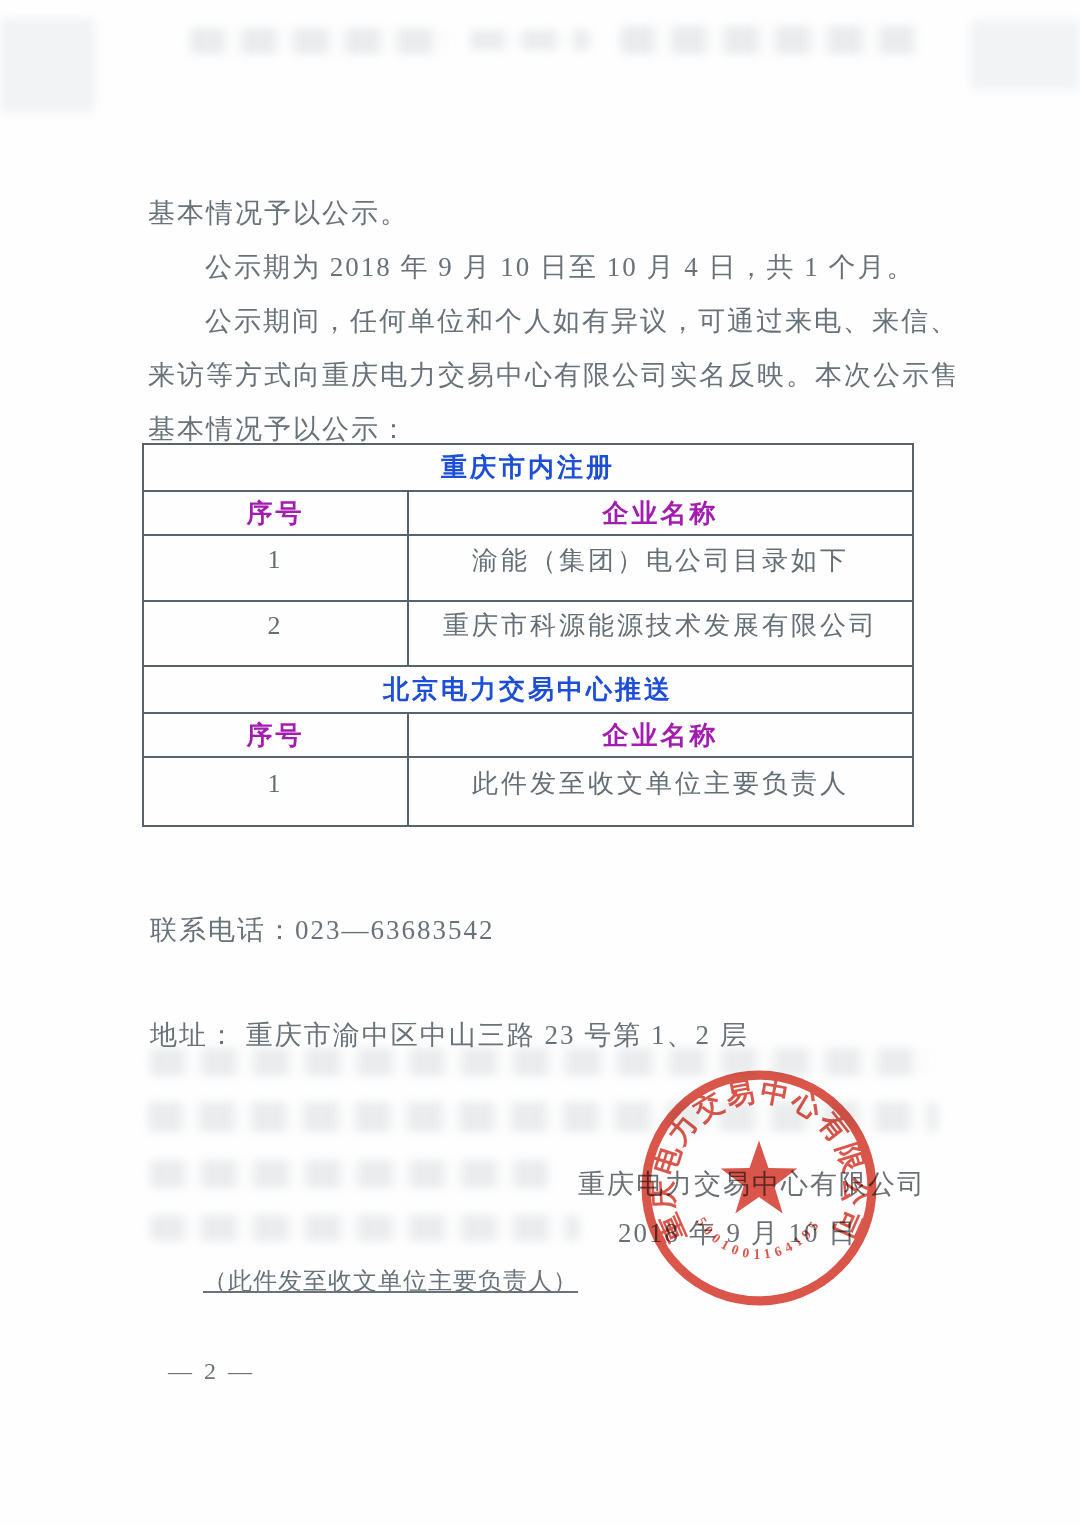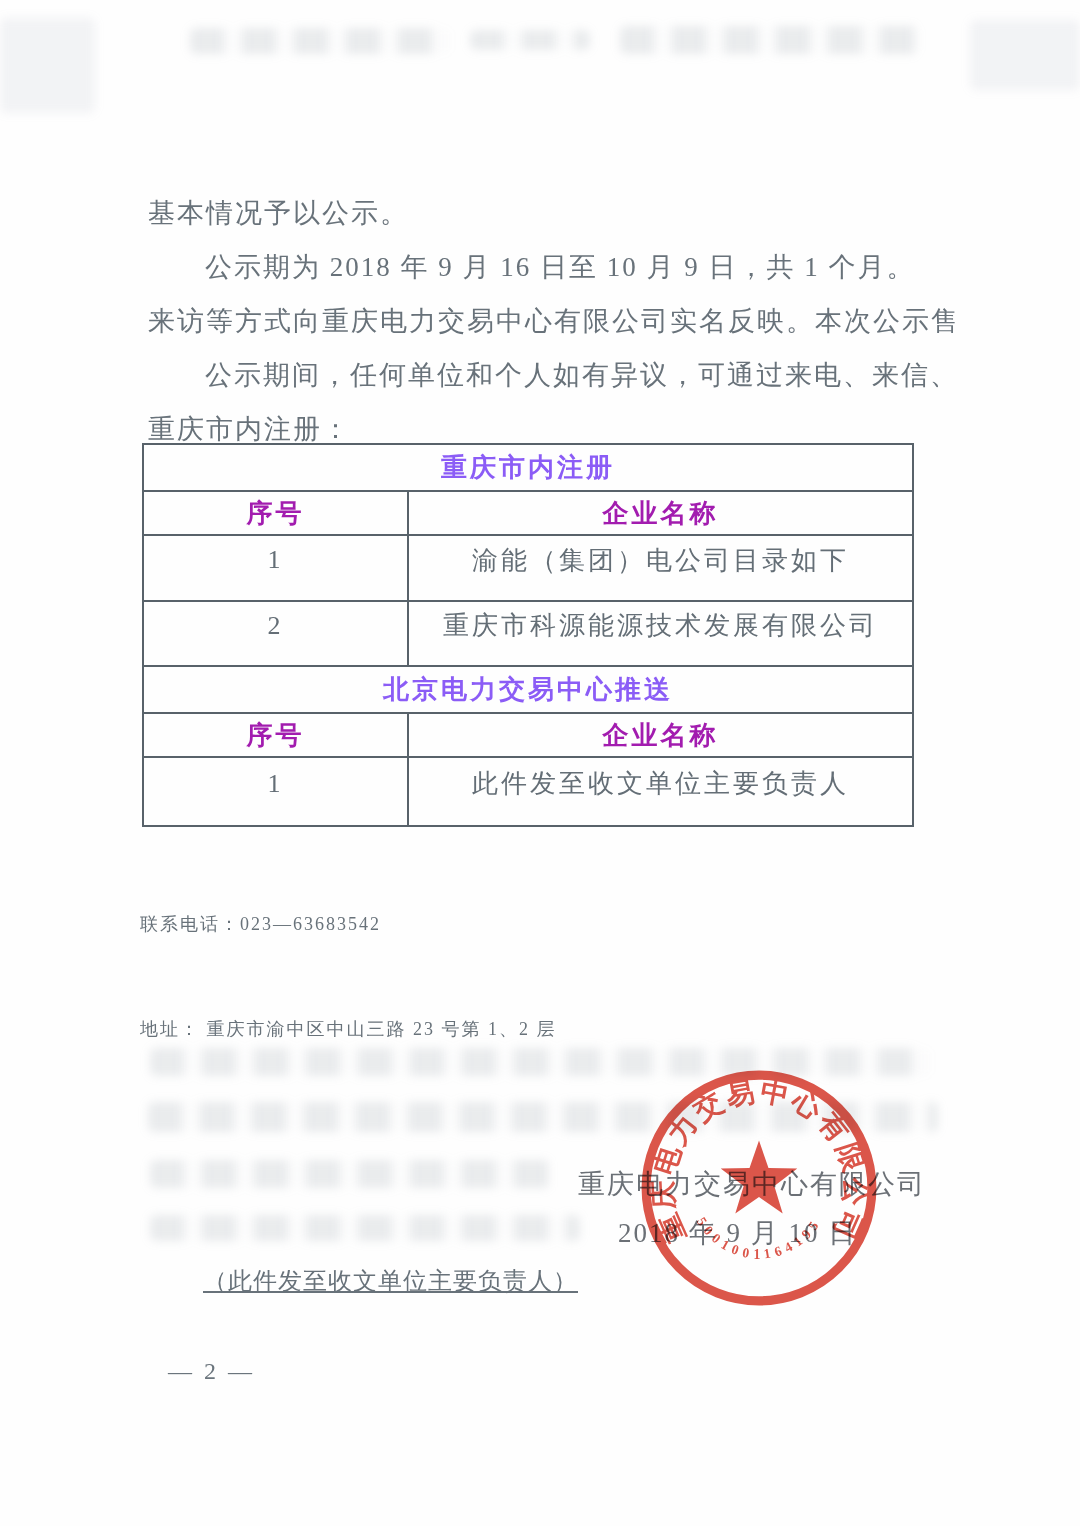--- a/index.html
+++ b/index.html
@@ -39,31 +39,31 @@
     border-collapse:collapse;table-layout:fixed;
     font-size:26px;color:#646e76;
   }
   table.reg td{
     border:2px solid #58626a;
     text-align:center;vertical-align:middle;
     letter-spacing:3px;padding:0;
   }
   col.c1{width:265px;}
   col.c2{width:505px;}
-  tr.r-title td{font-weight:700;color:#8b5cf6;height:45px;}
+  tr.r-title td{font-weight:700;color:#1d4ed8;height:45px;}
   tr.r-head td{font-weight:700;color:#a21caf;height:42px;}
   tr.r-data td{padding-bottom:16px;}
   tr.rh66{height:66px;}
   tr.rh65{height:65px;}
   tr.rh69{height:69px;}
 
   
   .contact-line{
-    position:absolute;left:140px;white-space:nowrap;
-    font-size:18px;letter-spacing:2px;color:#68727a;
+    position:absolute;left:150px;white-space:nowrap;
+    font-size:27px;letter-spacing:2px;color:#68727a;
   }
   #phone{top:912px;}
   #addr{top:969px;margin-top:48px;}
 
   
   .sig{position:absolute;white-space:nowrap;font-size:27px;letter-spacing:2px;color:#6b7076;}
   #sig-org{top:1166px;left:578px;}
   #sig-date{top:1215px;left:618px;}
   #dist-note{position:absolute;top:1265px;left:203px;font-size:24px;letter-spacing:1px;white-space:nowrap;color:#68727a;text-decoration:underline;}
   #page-num{position:absolute;top:1358px;left:168px;font-size:24px;letter-spacing:3px;color:#6b757d;}
@@ -88,24 +88,24 @@
   <div class="smudge" style="left:470px;top:30px;width:120px;height:20px;"></div>
   <div class="smudge" style="left:620px;top:26px;width:300px;height:28px;"></div>
   <div class="smudge soft" style="left:970px;top:20px;width:110px;height:70px;"></div>
   <div class="smudge" style="left:150px;top:1048px;width:780px;height:28px;"></div>
   <div class="smudge" style="left:148px;top:1102px;width:790px;height:30px;"></div>
   <div class="smudge" style="left:150px;top:1160px;width:400px;height:28px;"></div>
   <div class="smudge" style="left:150px;top:1215px;width:430px;height:26px;"></div>
 
   <div class="bodytext">
     <div class="bl">基本情况予以公示。</div>
-    <div class="bl ind">公示期为 2018 年 9 月 16 日至 10 月 9 日，共 1 个月。</div>
+    <div class="bl ind">公示期为 2018 年 9 月 10 日至 10 月 4 日，共 1 个月。</div>
+    <div class="bl ind">公示期间，任何单位和个人如有异议，可通过来电、来信、</div>
     <div class="bl">来访等方式向重庆电力交易中心有限公司实名反映。本次公示售</div>
-    <div class="bl ind">公示期间，任何单位和个人如有异议，可通过来电、来信、</div>
-    <div class="bl">重庆市内注册：</div>
+    <div class="bl">基本情况予以公示：</div>
   </div>
 
   <table class="reg">
     <colgroup>
         <col class="c1">
         <col class="c2">
       </colgroup>
     <tbody>
         <tr class="r-title">
       <td colspan="2">重庆市内注册</td>

